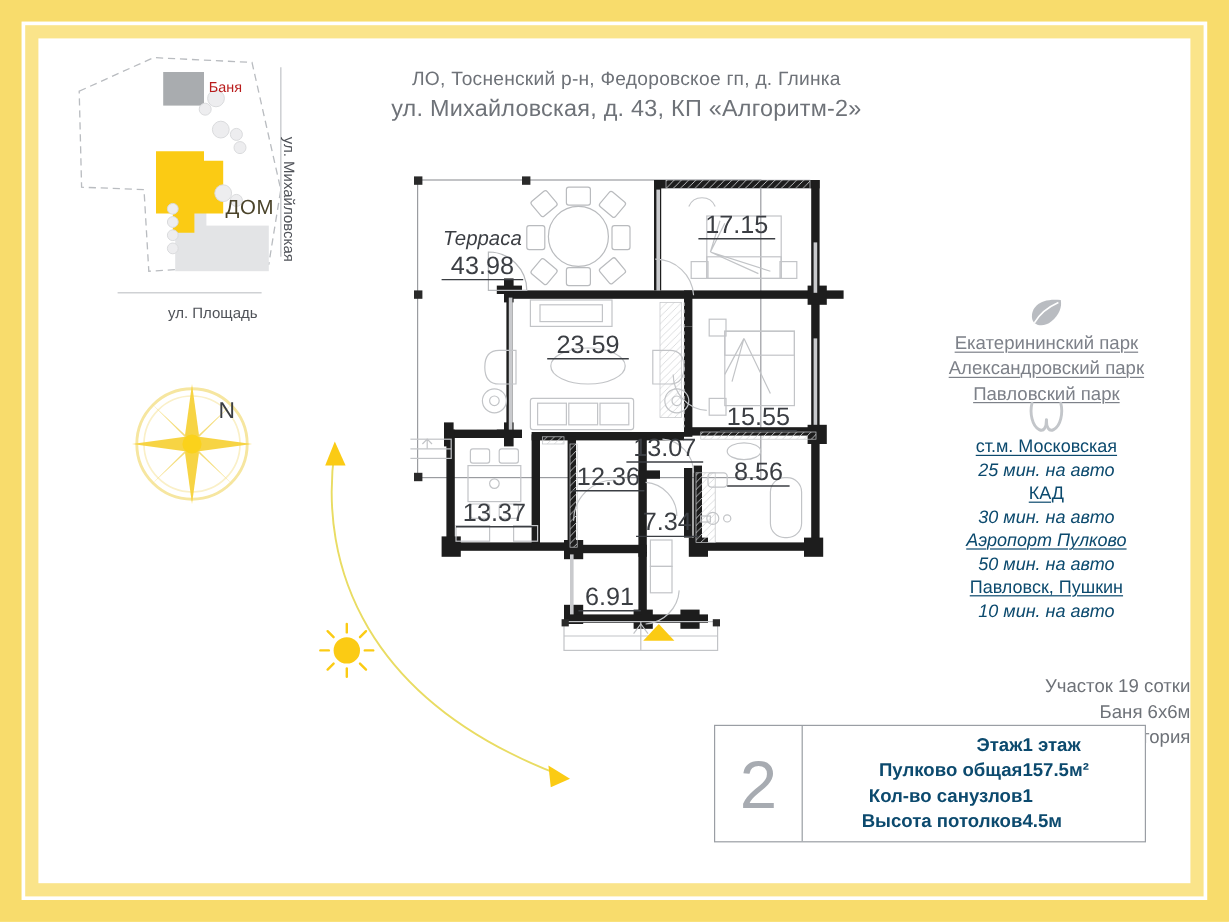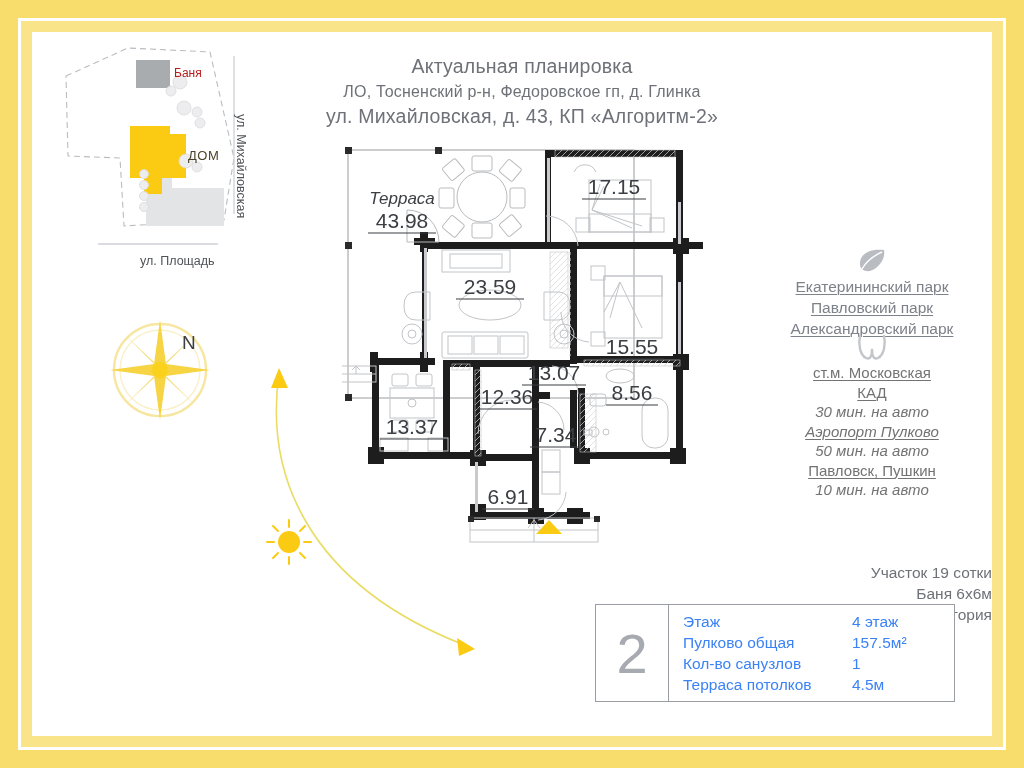--- a/index.html
+++ b/index.html
@@ -41,21 +41,21 @@
   .title-block .l2 { font-size: 16px; letter-spacing: .2px; line-height: 25px; }
   .title-block .l3 { font-size: 19.5px; letter-spacing: .2px; line-height: 25px; }
 
   
   .siteplan { position: absolute; left: 26px; top: 6px; width: 240px; height: 240px; }
   .siteplan svg { display: block; }
   .site-label {
     position: absolute; color: #4f5258; font-size: 11.5px;
   }
   #lbl-banya { left: 116px; top: 28px; font-size: 12px; color:#b91c1c; }
-  #lbl-dom   { left: 130px; top: 110px; font-size: 13px; color:#4a4329; letter-spacing:.5px;}
+  #lbl-dom   { left: 130px; top: 125px; font-size: 17px; color:#4a4329; letter-spacing:.5px;}
   #lbl-klen  { left: 82px;  top: 216px; font-size: 12.5px; color:#4f5258; }
   #lbl-mihail {
     left: 190px; top: 76px; font-size: 12.5px; color:#4f5258;
     transform: rotate(90deg); transform-origin: left top; white-space: nowrap;
   }
 
   
   .compass { position: absolute; left: 70px; top: 280px; width: 130px; height: 120px; }
   .compass-n {
     position: absolute; left: 150px; top: 300px;
@@ -73,21 +73,21 @@
     position: absolute; left: 720px; top: 216px; width: 240px;
     text-align: center; color: #7d8189;
   }
   .parks .leaf { display:block; margin: 0 auto 2px auto; }
   .parks .p {
     font-size: 15.5px; line-height: 21px; text-decoration: underline;
     text-underline-offset: 2px; text-decoration-thickness: 1px;
   }
   .metro {
     position: absolute; left: 720px; top: 300px; width: 240px;
-    text-align: center; color: #737373;
+    text-align: center; color: #0c4a6e;
   }
   .metro .mico { display:block; margin: 0 auto 1px auto; }
   .metro .place {
     font-size: 15px; line-height: 19.5px; text-decoration: underline;
     text-underline-offset: 2px; text-decoration-thickness: 1px;
   }
   .metro .time { font-size: 15px; line-height: 19.5px; font-style: italic; }
   .metro .place.it { font-style: italic; }
 
   .facts {
@@ -103,34 +103,33 @@
     border: 1.5px solid #9a9ea4;
     display: flex; background: #fff;
   }
   .summary .num {
     width: 73px; display:flex; align-items:center; justify-content:center;
     border-right: 1.5px solid #9a9ea4;
     font-size: 56px; color: #a7abb1; font-weight: 300;
   }
   .summary .rows { flex: 1; padding: 6px 10px 6px 14px; }
   .summary .row {
-    display: flex; justify-content: space-between;
-    font-size: 15.5px; line-height: 21px; color: #3b82f6;
+    display: flex; justify-content: flex-end;
+    font-size: 15.5px; line-height: 21px; color: #0c4a6e; font-weight: bold;
   }
   .summary .row .v { width: 92px; text-align: left; }
 </style>
 </head>
 <body>
 
 <div id="root">
   <div class="frame-white"></div>
   <div class="canvas">
 
     <div class="title-block">
-      <div class="l1">Актуальная планировка</div>
       <div class="l2">ЛО, Тосненский р-н, Федоровское гп, д. Глинка</div>
       <div class="l3">ул. Михайловская, д. 43, КП «Алгоритм-2»</div>
     </div>
 
     <div class="siteplan">
       <svg width="240" height="240" viewBox="0 0 240 240">
 
         <path d="M8 38 L70 10 L152 14 L176 120 L166 182 L66 188 L62 120 L10 118 Z" fill="none" stroke="#b9bcc0" stroke-width="1.1" stroke-dasharray="6 4"></path>
 
         <rect x="88" y="150" width="78" height="38" fill="#e3e4e6"></rect>
@@ -426,60 +425,61 @@
         </g>
       </svg>
     </div>
 
     <div class="parks">
       <svg class="leaf" width="30" height="26" viewBox="0 0 30 26">
         <path d="M27 2 C10 0 2 8 3 17 C4 24 13 25 19 20 C26 14 28 8 27 2 Z" fill="#b9bcc1"></path>
         <path d="M25 4 C16 8 9 14 5 21" stroke="#ffffff" stroke-width="1.4" fill="none"></path>
       </svg>
       <div class="p">Екатерининский парк</div>
+      <div class="p">Александровский парк</div>
       <div class="p">Павловский парк</div>
-      <div class="p">Александровский парк</div>
     </div>
 
     <div class="metro">
       <svg class="mico" width="34" height="30" viewBox="0 0 34 30">
         <path d="M5 4 C3 12 5 23 11 26 C15 28 17 24 17 18" fill="none" stroke="#c3c6ca" stroke-width="2.4" stroke-linecap="round"></path>
         <path d="M17 18 C17 24 19 28 23 26 C29 23 31 12 29 4" fill="none" stroke="#c3c6ca" stroke-width="2.4" stroke-linecap="round"></path>
       </svg>
       <div class="place">ст.м. Московская</div>
+      <div class="time">25 мин. на авто</div>
       <div class="place">КАД</div>
       <div class="time">30 мин. на авто</div>
       <div class="place it">Аэропорт Пулково</div>
       <div class="time">50 мин. на авто</div>
       <div class="place">Павловск, Пушкин</div>
       <div class="time">10 мин. на авто</div>
     </div>
 
     <div class="facts">
       <div>Участок 19 сотки</div>
       <div>Баня 6х6м</div>
       <div>Закрытая охраняемая территория</div>
     </div>
 
     <div class="summary">
       <div class="num">2</div>
       <div class="rows">
         <div class="row">
           <span class="k">Этаж</span>
-          <span class="v">4 этаж</span>
+          <span class="v">1 этаж</span>
         </div>
         <div class="row">
           <span class="k">Пулково общая</span>
           <span class="v">157.5м²</span>
         </div>
         <div class="row">
           <span class="k">Кол-во санузлов</span>
           <span class="v">1</span>
         </div>
         <div class="row">
-          <span class="k">Терраса потолков</span>
+          <span class="k">Высота потолков</span>
           <span class="v">4.5м</span>
         </div>
       </div>
     </div>
 
   </div>
 </div>
 
 </body></html>

